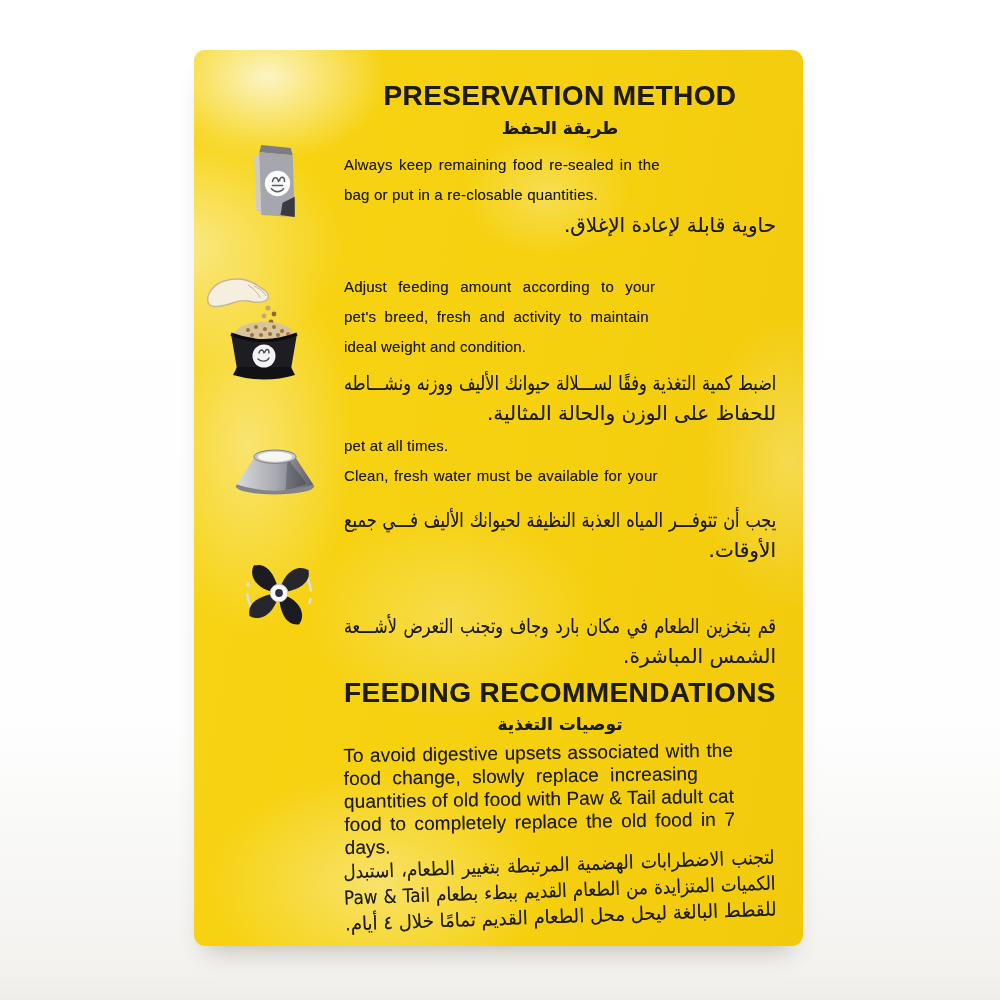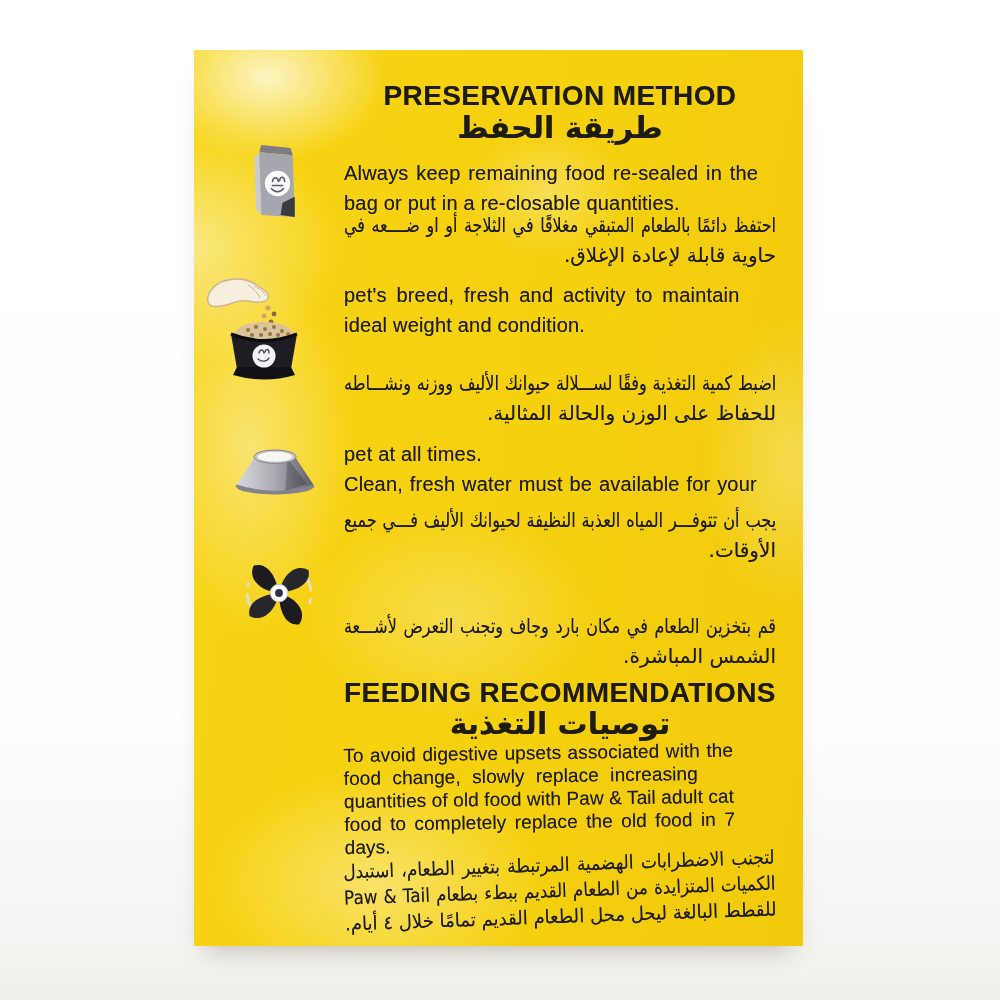--- a/index.html
+++ b/index.html
@@ -7,45 +7,45 @@
     width:1000px;height:1000px;
     font-family:"Liberation Sans","DejaVu Sans",sans-serif;
     background:#ffffff;
   }
   .stage{
     position:relative;width:1000px;height:1000px;overflow:hidden;
     background:linear-gradient(180deg,#ffffff 0%,#fefefe 72%,#f3f2ef 97%,#eeede9 100%);
   }
   .package{
     position:absolute;left:194px;top:50px;width:609px;height:896px;
-    color:#1d1b12;border-radius:1px;
+    color:#1d1b12;border-radius:11px;
     background:
       radial-gradient(170px 120px at 12% 3%,  rgba(252,246,205,.95), rgba(252,246,205,0) 70%),
       radial-gradient(230px 170px at -2% 22%, rgba(251,242,185,.70), rgba(251,242,185,0) 70%),
       radial-gradient(150px 270px at 9% 44%,  rgba(251,242,190,.55), rgba(251,242,190,0) 70%),
       radial-gradient(120px 90px  at 58% 16%, rgba(250,238,165,.45), rgba(250,238,165,0) 70%),
       radial-gradient(210px 150px at 42% 63%, rgba(250,240,185,.35), rgba(250,240,185,0) 70%),
       radial-gradient(240px 160px at 30% 93%, rgba(251,243,195,.50), rgba(251,243,195,0) 70%),
       radial-gradient(130px 210px at 98% 46%, rgba(250,240,180,.40), rgba(250,240,180,0) 70%),
       linear-gradient(100deg,#f7d414 0%,#f5d00f 60%,#f1ca0c 100%);
     box-shadow:0 16px 24px -12px rgba(70,62,25,.30);
   }
   .col{position:absolute;left:150px;width:432px;}
   .tcol{position:absolute;left:140px;width:452px;text-align:center;}
   .line{white-space:nowrap;overflow:visible;}
   .fit{display:inline-block;white-space:nowrap;transform-origin:0 50%;}
   .ar .fit{transform-origin:100% 50%;}
   .tcol .fit{transform-origin:50% 50%;}
-  .en20{font-size:20px;line-height:30px;letter-spacing:.2px;margin-top:8px;}
+  .en20{font-size:15px;line-height:30px;letter-spacing:.2px;}
   .en19{font-size:19px;line-height:23px;letter-spacing:.1px;}
   .ar{direction:rtl;text-align:right;font-family:"DejaVu Sans","Liberation Sans",sans-serif;}
   .ar20{font-size:20px;line-height:30px;}
   .ar19{font-size:19px;line-height:26px;}
   .t-en{font-weight:bold;font-size:28px;line-height:32px;letter-spacing:.4px;}
-  .t-ar{font-weight:bold;font-size:30px;line-height:30px;direction:rtl;font-family:"DejaVu Sans",sans-serif;}
+  .t-ar{font-weight:bold;font-size:17px;line-height:30px;direction:rtl;font-family:"DejaVu Sans",sans-serif;}
   .ws1{word-spacing:1px}.ws2{word-spacing:2px}.ws3{word-spacing:3px}
   .ws4{word-spacing:4px}.ws6{word-spacing:6px}.ws7{word-spacing:7px}
   .icon{position:absolute;}
   .soft{text-shadow:0 0 .5px rgba(40,36,18,.55);}
 </style>
 </head>
 <body>
 
 <div class="stage">
   <div class="package soft">
@@ -63,21 +63,20 @@
       <polygon points="7,10 40,13 42,74 9,72" fill="#a6a6ae"></polygon>
       <polygon points="30,60 42,54 42,74 28,72" fill="#3a3a41"></polygon>
       <circle cx="25" cy="41" r="12.5" fill="#fbfbfc"></circle>
       <path d="M20,39 c1,-5 5,-5 6,0 M27,38 c1,-5 5,-4 5,1 M19,46 c3,4 9,4 12,0 M20,43 h10" stroke="#5c5c64" stroke-width="1.5" fill="none" stroke-linecap="round"></path>
     </svg>
     <div class="col en20" style="top:100px">
       <div class="line ws2"><span class="fit">Always keep remaining food re-sealed in the</span></div>
       <div class="line"><span class="fit">bag or put in a re-closable quantities.</span></div>
     </div>
     <div class="col ar ar20" style="top:160px" dir="rtl">
-      <div class="line ws2"><span class="fit" style="transform: scaleX(0.7956);">احتفظ دائمًا بالطعام المتبقي مغلاقًا في الثلاجة أو او ضــــعه في</span></div>
       <div class="line"><span class="fit">حاوية قابلة لإعادة الإغلاق.</span></div>
     </div>
 
     <svg class="icon" style="left:10px;top:222px" width="110" height="112" viewBox="0 0 110 112" aria-hidden="true">
       <path d="M4,30 C2,22 10,12 20,9 C34,5 46,8 54,14 C60,18 66,21 64,26 C62,31 52,31 44,29 C36,27 30,31 22,33 C12,35 6,36 4,30 Z" fill="#f6efdf" stroke="#c7b694" stroke-width="1.4"></path>
       <path d="M50,14 C56,17 60,20 62,24 M44,13 C50,17 54,21 56,26" stroke="#c7b694" stroke-width="1" fill="none"></path>
       <g>
         <circle cx="64" cy="36" r="2.6" fill="#caa76b"></circle>
           <circle cx="70" cy="42" r="2.4" fill="#8a6a3a"></circle>
         <circle cx="60" cy="44" r="2.4" fill="#caa76b"></circle>
@@ -97,20 +96,21 @@
           <circle cx="74" cy="63" r="2"></circle>
         <circle cx="84" cy="62" r="2" fill="#c07820"></circle>
       </g>
       <path d="M27,62 L33,97 Q60,106 87,97 L93,62 Q60,75 27,62 Z" fill="#1d1d23"></path>
       <path d="M27,62 Q60,75 93,62" stroke="#0c0c10" stroke-width="3" fill="none"></path>
       <path d="M33,95 L29,103 Q60,112 91,103 L87,95" fill="#121216"></path>
       <circle cx="60" cy="84" r="11.5" fill="#f3f3f5"></circle>
       <path d="M55,81 c1,-4 4,-4 5,0 M61,80 c1,-4 4,-3 4,1 M54,87 c3,3 9,3 11,-1" stroke="#4c4c54" stroke-width="1.4" fill="none" stroke-linecap="round"></path>
     </svg>
     <div class="col en20" style="top:222px">
+      <div class="line ws7"><span class="fit">Adjust feeding amount according to your</span></div>
       <div class="line ws4"><span class="fit">pet's breed, fresh and activity to maintain</span></div>
       <div class="line"><span class="fit">ideal weight and condition.</span></div>
     </div>
     <div class="col ar ar20" style="top:318px" dir="rtl">
       <div class="line ws1"><span class="fit" style="transform: scaleX(0.8015);">اضبط كمية التغذية وفقًا لســـلالة حيوانك الأليف ووزنه ونشـــاطه</span></div>
       <div class="line"><span class="fit">للحفاظ على الوزن والحالة المثالية.</span></div>
     </div>
 
     <svg class="icon" style="left:38px;top:396px" width="86" height="52" viewBox="0 0 90 52" aria-hidden="true">
       <defs>

